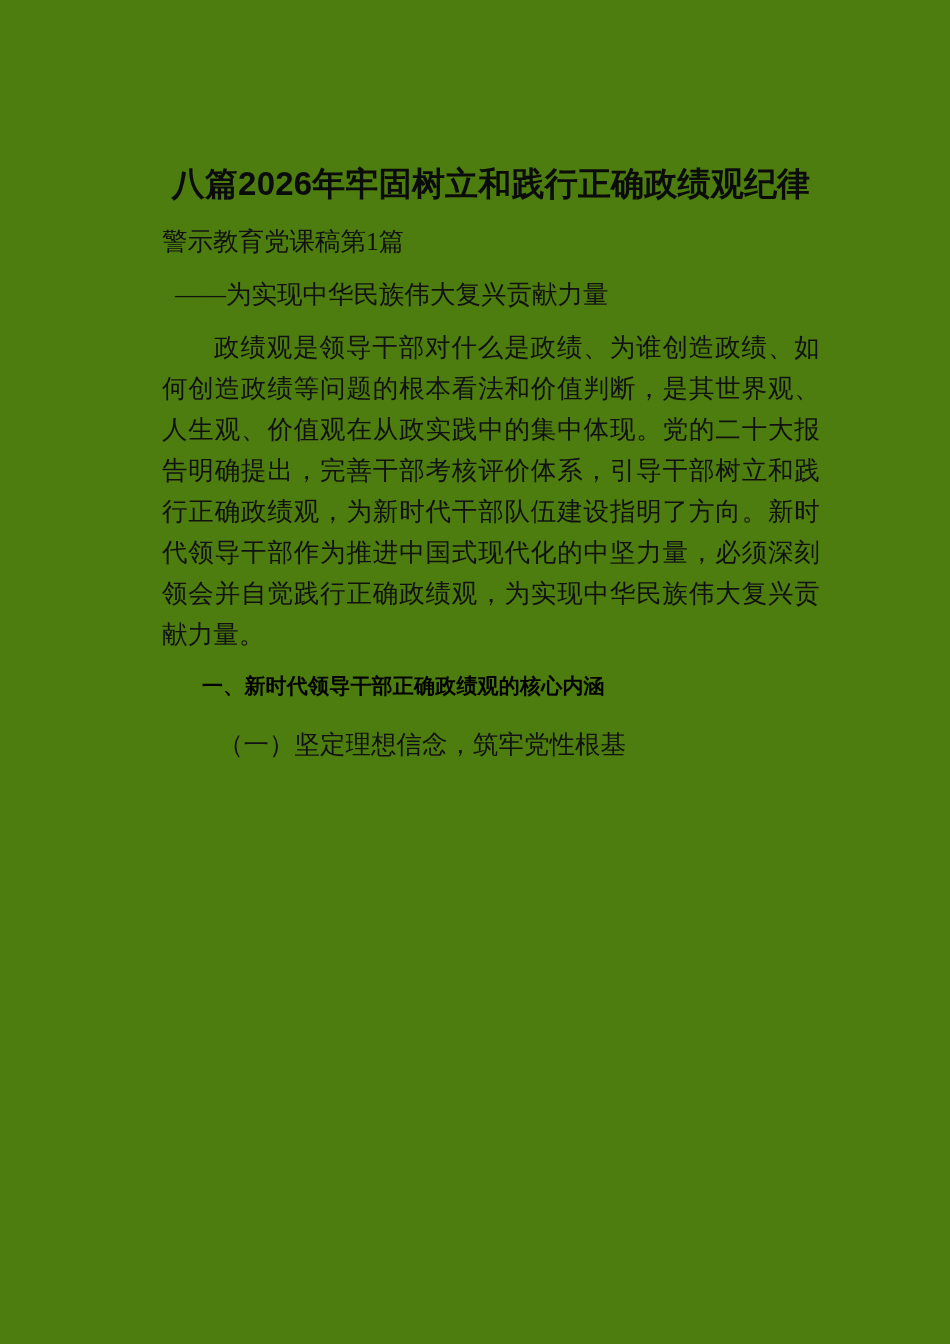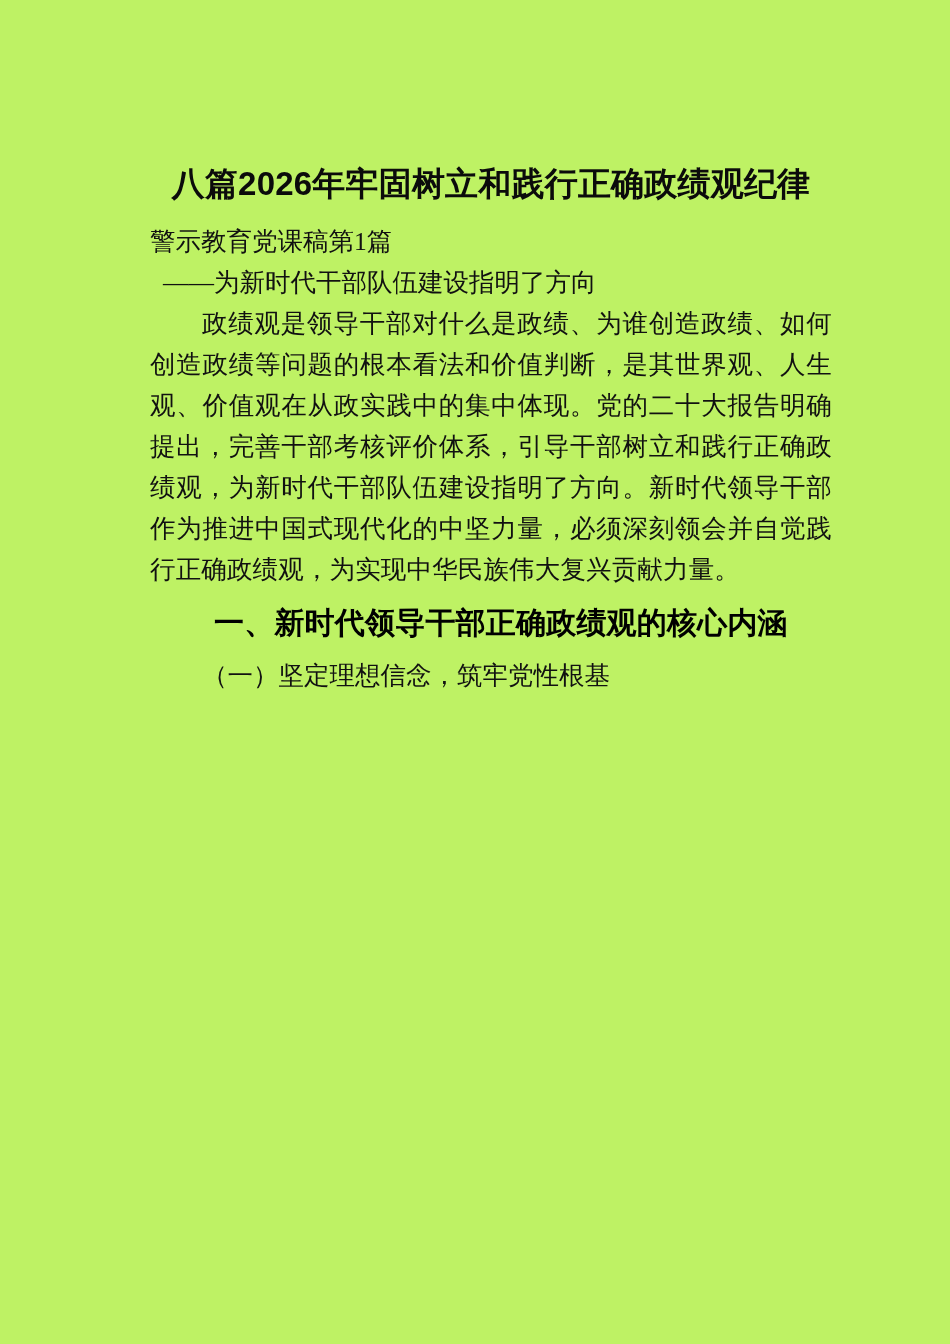--- a/index.html
+++ b/index.html
@@ -16,21 +16,21 @@
     color: #000000;
     -webkit-font-smoothing: antialiased;
   }
 
   .page {
     position: absolute;
     left: 0;
     top: 0;
     width: 950px;
     height: 1344px;
-    background: #bef264;
+    background: #4d7c0f;
     box-sizing: border-box;
   }
 
   .content {
     position: absolute;
     left: 150px;
     top: 160px;
     width: 682px;
   }
 
@@ -45,79 +45,79 @@
     margin: 0 0 14px 0;
     color: #0b0b0b;
   }
 
   
   .sub-line {
     font-family: "Liberation Serif", "DejaVu Serif", serif;
     font-size: 25.5px;
     line-height: 41px;
     text-align: left;
-    margin: 0;
+    margin: 12px;
     color: #111111;
     white-space: nowrap;
   }
   .sub-line.indent-1 {
     text-indent: 0;
     padding-left: 13px;
   }
 
   
   .para {
     font-family: "Liberation Serif", "DejaVu Serif", serif;
     font-size: 25.5px;
     line-height: 41px;
     text-align: justify;
     text-align-last: left;
     text-justify: inter-ideograph;
     text-indent: 52px;
-    margin: 0;
+    margin: 12px;
     color: #111111;
     word-break: break-all;
     letter-spacing: 0.15px;
   }
 
   
   .heading-1 {
-    font-family: Liberation Sans, sans-serif;
+    font-family: Liberation Mono, monospace;
     font-weight: bold;
-    font-size: 30px;
+    font-size: 21px;
     line-height: 41px;
     text-indent: 52px;
-    margin: 12px;
+    margin: 0;
     color: #000000;
     letter-spacing: 0.2px;
   }
 
   
   .heading-2 {
     font-family: "Liberation Serif", "DejaVu Serif", serif;
     font-size: 25.5px;
     line-height: 41px;
     text-indent: 52px;
-    margin: 0;
+    margin: 16px;
     color: #111111;
   }
 </style>
 </head>
 <body>
 
 <div class="page">
   <div class="content">
 
     <h1 class="doc-title">
       <span>八篇2026年牢固树立和践行正确政绩观纪律</span><br>
     </h1>
 
     <p class="sub-line">警示教育党课稿第1篇</p>
 
-    <p class="sub-line indent-1">——为新时代干部队伍建设指明了方向</p>
+    <p class="sub-line indent-1">——为实现中华民族伟大复兴贡献力量</p>
 
     <p class="para">政绩观是领导干部对什么是政绩、为谁创造政绩、如何创造政绩等问题的根本看法和价值判断，是其世界观、人生观、价值观在从政实践中的集中体现。党的二十大报告明确提出，完善干部考核评价体系，引导干部树立和践行正确政绩观，为新时代干部队伍建设指明了方向。新时代领导干部作为推进中国式现代化的中坚力量，必须深刻领会并自觉践行正确政绩观，为实现中华民族伟大复兴贡献力量。</p>
 
     <p class="heading-1">一、新时代领导干部正确政绩观的核心内涵</p>
 
 
     <p class="heading-2">（一）坚定理想信念，筑牢党性根基</p>
 
 
   </div>

